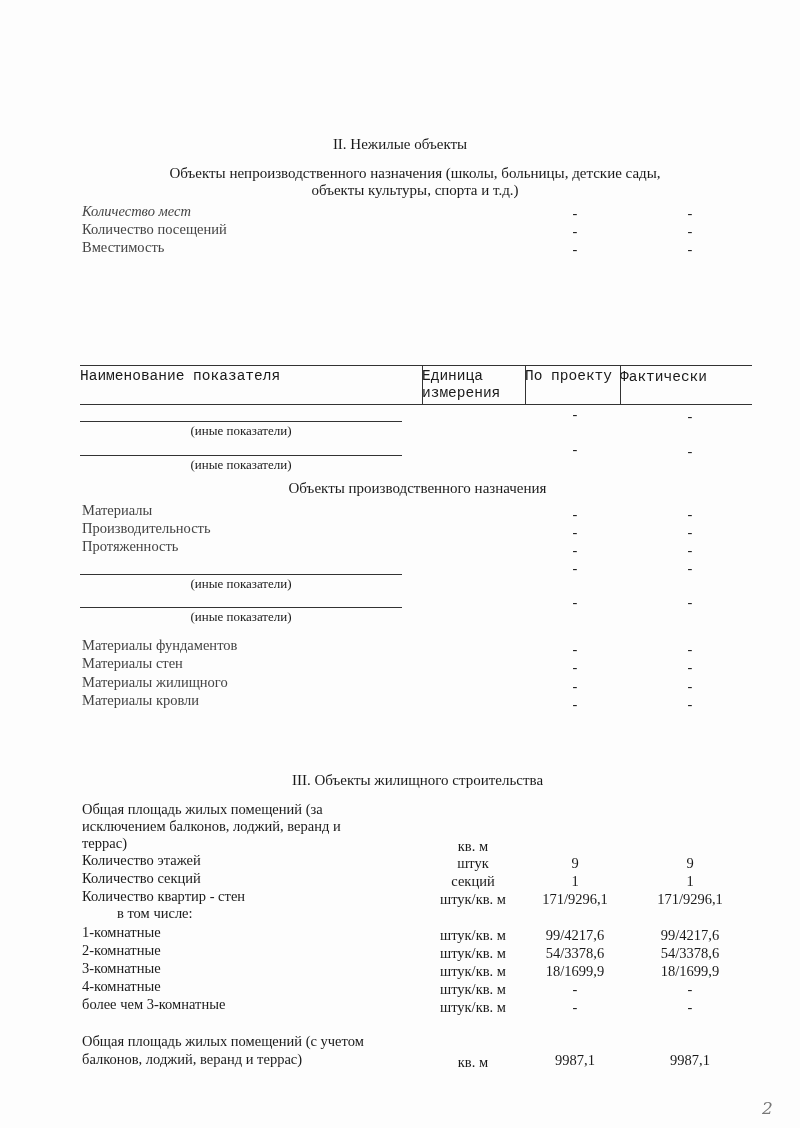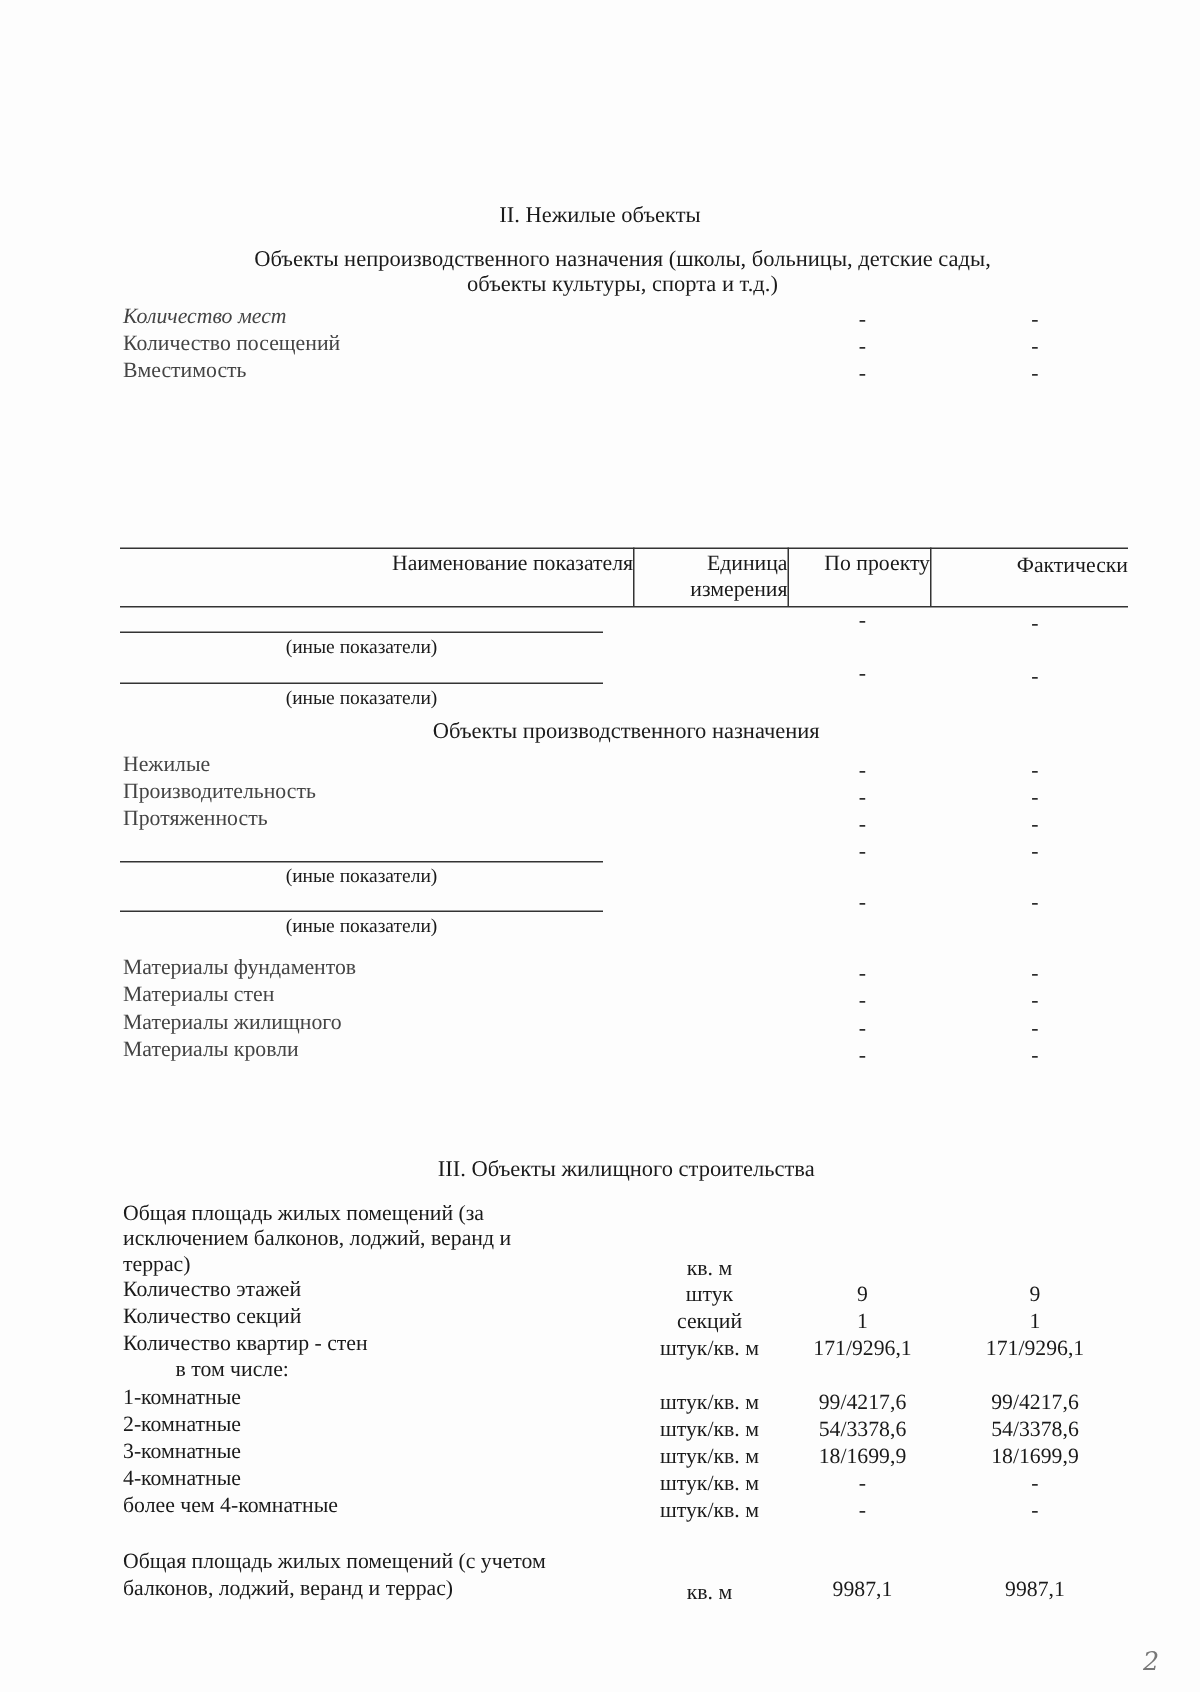--- a/index.html
+++ b/index.html
@@ -11,21 +11,21 @@
   .abs { position: absolute; white-space: nowrap; line-height: 17px; }
   .center { text-align: center; }
   .c-unit { left: 420px; width: 106px; text-align: center; }
   .c-proj { left: 515px; width: 120px; text-align: center; }
   .c-fact { left: 625px; width: 130px; text-align: center; }
   .label { left: 82px; }
   .faded { color: #444; }
   .hline { position: absolute; height: 0; border-top: 1px solid #333; }
   .vline { position: absolute; width: 0; border-left: 1px solid #333; }
   .caption { left: 80px; width: 322px; text-align: center; font-size: 13px; }
-  .hdr { position: absolute; text-align: right; line-height: 17px; }
+  .hdr { position: absolute; text-align: left; line-height: 17px; font-family: Liberation Mono, monospace; }
   .pagenum { font-family: "DejaVu Serif", serif; font-style: italic; font-size: 17px; color: #777; }
 </style>
 </head>
 <body>
 
 <div class="abs center" style="left:0;width:800px;top:136px;font-size:15px;">II. Нежилые объекты</div>
 
 <div class="abs center" style="left:0;width:830px;top:165px;font-size:15px;">Объекты непроизводственного назначения (школы, больницы, детские сады,</div>
 <div class="abs center" style="left:0;width:830px;top:182px;font-size:15px;">объекты культуры, спорта и т.д.)</div>
 
@@ -65,21 +65,21 @@
 
   <div class="hline" style="left:80px;width:322px;top:455px;"></div>
   <div class="abs caption" style="top:456px;">(иные показатели)</div>
   <div class="abs c-proj" style="top:441px;">-</div>
   <div class="abs c-fact" style="top:443px;">-</div>
 </div>
 
 <div class="abs center" style="left:0;width:835px;top:480px;font-size:15px;">Объекты производственного назначения</div>
 
 <div>
-  <div class="abs label faded" style="top:502px;">Нежилые</div>
+  <div class="abs label faded" style="top:502px;">Материалы</div>
   <div class="abs c-proj" style="top:506px;">-</div>
   <div class="abs c-fact" style="top:506px;">-</div>
 
   <div class="abs label faded" style="top:520px;">Производительность</div>
   <div class="abs c-proj" style="top:524px;">-</div>
   <div class="abs c-fact" style="top:524px;">-</div>
 
   <div class="abs label faded" style="top:538px;">Протяженность</div>
   <div class="abs c-proj" style="top:542px;">-</div>
   <div class="abs c-fact" style="top:542px;">-</div>
@@ -155,21 +155,21 @@
   <div class="abs label" style="top:960px;">3-комнатные</div>
   <div class="abs c-unit" style="top:963px;">штук/кв. м</div>
   <div class="abs c-proj" style="top:963px;">18/1699,9</div>
   <div class="abs c-fact" style="top:963px;">18/1699,9</div>
 
   <div class="abs label" style="top:978px;">4-комнатные</div>
   <div class="abs c-unit" style="top:981px;">штук/кв. м</div>
   <div class="abs c-proj" style="top:981px;">-</div>
   <div class="abs c-fact" style="top:981px;">-</div>
 
-  <div class="abs label" style="top:996px;">более чем 4-комнатные</div>
+  <div class="abs label" style="top:996px;">более чем 3-комнатные</div>
   <div class="abs c-unit" style="top:999px;">штук/кв. м</div>
   <div class="abs c-proj" style="top:999px;">-</div>
   <div class="abs c-fact" style="top:999px;">-</div>
 </div>
 
 <div>
   <div class="abs label" style="top:1033px;">Общая площадь жилых помещений (с учетом</div>
   <div class="abs label" style="top:1051px;">балконов, лоджий, веранд и террас)</div>
   <div class="abs c-unit" style="top:1054px;">кв. м</div>
   <div class="abs c-proj" style="top:1052px;">9987,1</div>

